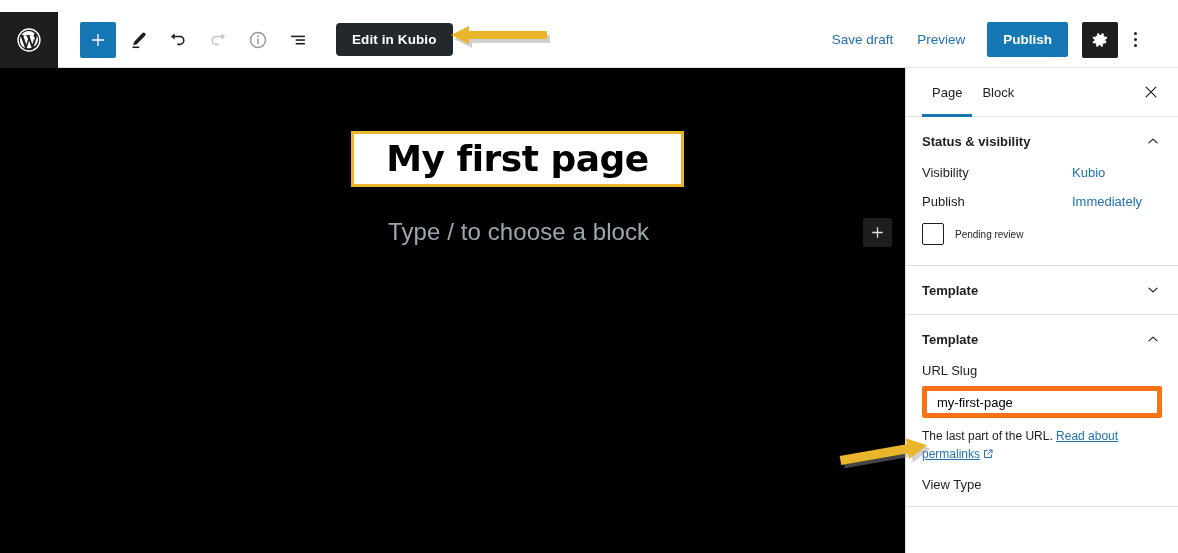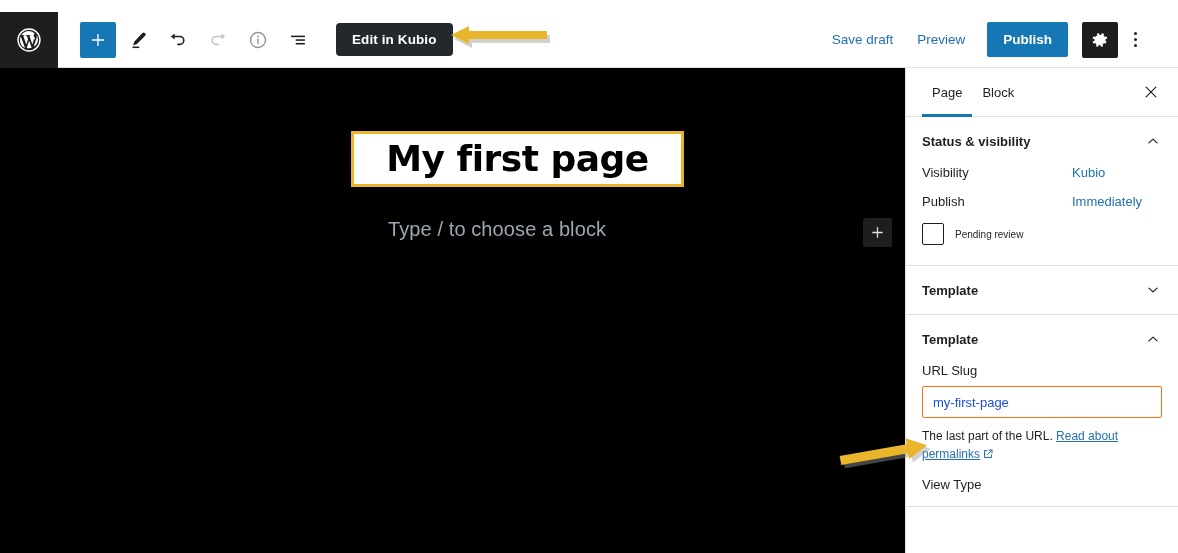--- a/index.html
+++ b/index.html
@@ -170,21 +170,21 @@
     font-weight: bold;
     color: #000000;
     letter-spacing: -0.5px;
     line-height: 1;
     white-space: nowrap;
   }
   .para-placeholder {
     position: absolute;
     top: 150px;
     left: 388px;
-    font-size: 20px;
+    font-size: 24px;
     color: #9ba7b0;
     letter-spacing: 0.1px;
     white-space: nowrap;
   }
   .block-inserter {
     position: absolute;
     top: 150px;
     left: 863px;
     width: 29px;
     height: 29px;
@@ -317,24 +317,24 @@
   }
   .field-label {
     font-size: 13px;
     color: #1e1e1e;
     display: block;
     margin-bottom: 8px;
   }
   .slug-input {
     width: 100%;
     height: 32px;
-    border: 1px solid #f97316;
-    border-radius: 2px;
-    font-size: 13px;
-    color: #1d4ed8;
+    border: 5px solid #f97316;
+    border-radius: 2px;
+    font-size: 13px;
+    color: #000000;
     padding: 0 10px;
     box-sizing: border-box;
     font-family: "Liberation Sans", sans-serif;
     background: #fff;
   }
   .help-text {
     font-size: 12px;
     color: #1e1e1e;
     line-height: 1.5;
     margin-top: 9px;

